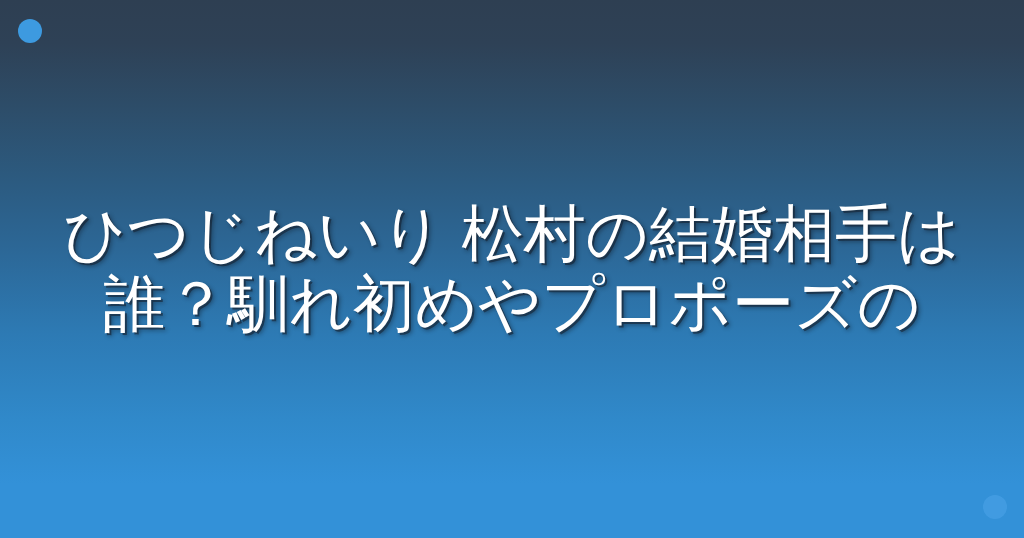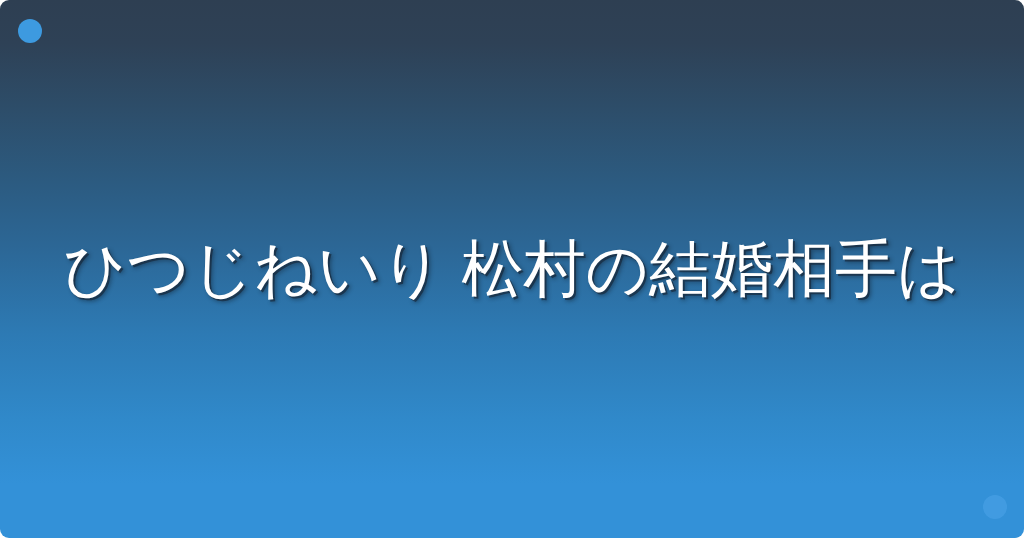--- a/index.html
+++ b/index.html
@@ -21,21 +21,20 @@
       #2e4156 8%,
       #2d4d69 20%,
       #2c5a7f 33%,
       #2c6796 46%,
       #2d7ab4 62%,
       #3089ca 78%,
       #3391d8 90%,
       #3391d8 100%
     );
     font-family: "Liberation Sans", "DejaVu Sans", sans-serif;
-    border-radius: 9px;
     -webkit-font-smoothing: antialiased;
   }
 
   
   .deco-dot {
     position: absolute;
     border-radius: 50%;
     pointer-events: none;
   }
 
@@ -92,17 +91,18 @@
 <div id="eyecatch-canvas">
 
   <span class="deco-dot" id="dot-top-left"></span>
 
   <span class="deco-dot" id="dot-bottom-right"></span>
 
   <div id="title-block">
 
     <span class="title-line">ひつじねいり 松村の結婚相手は</span>
 
+    <span class="title-line">誰？馴れ初めやプロポーズの</span>
 
 
   </div>
 
 </div>
 
 </body></html>

